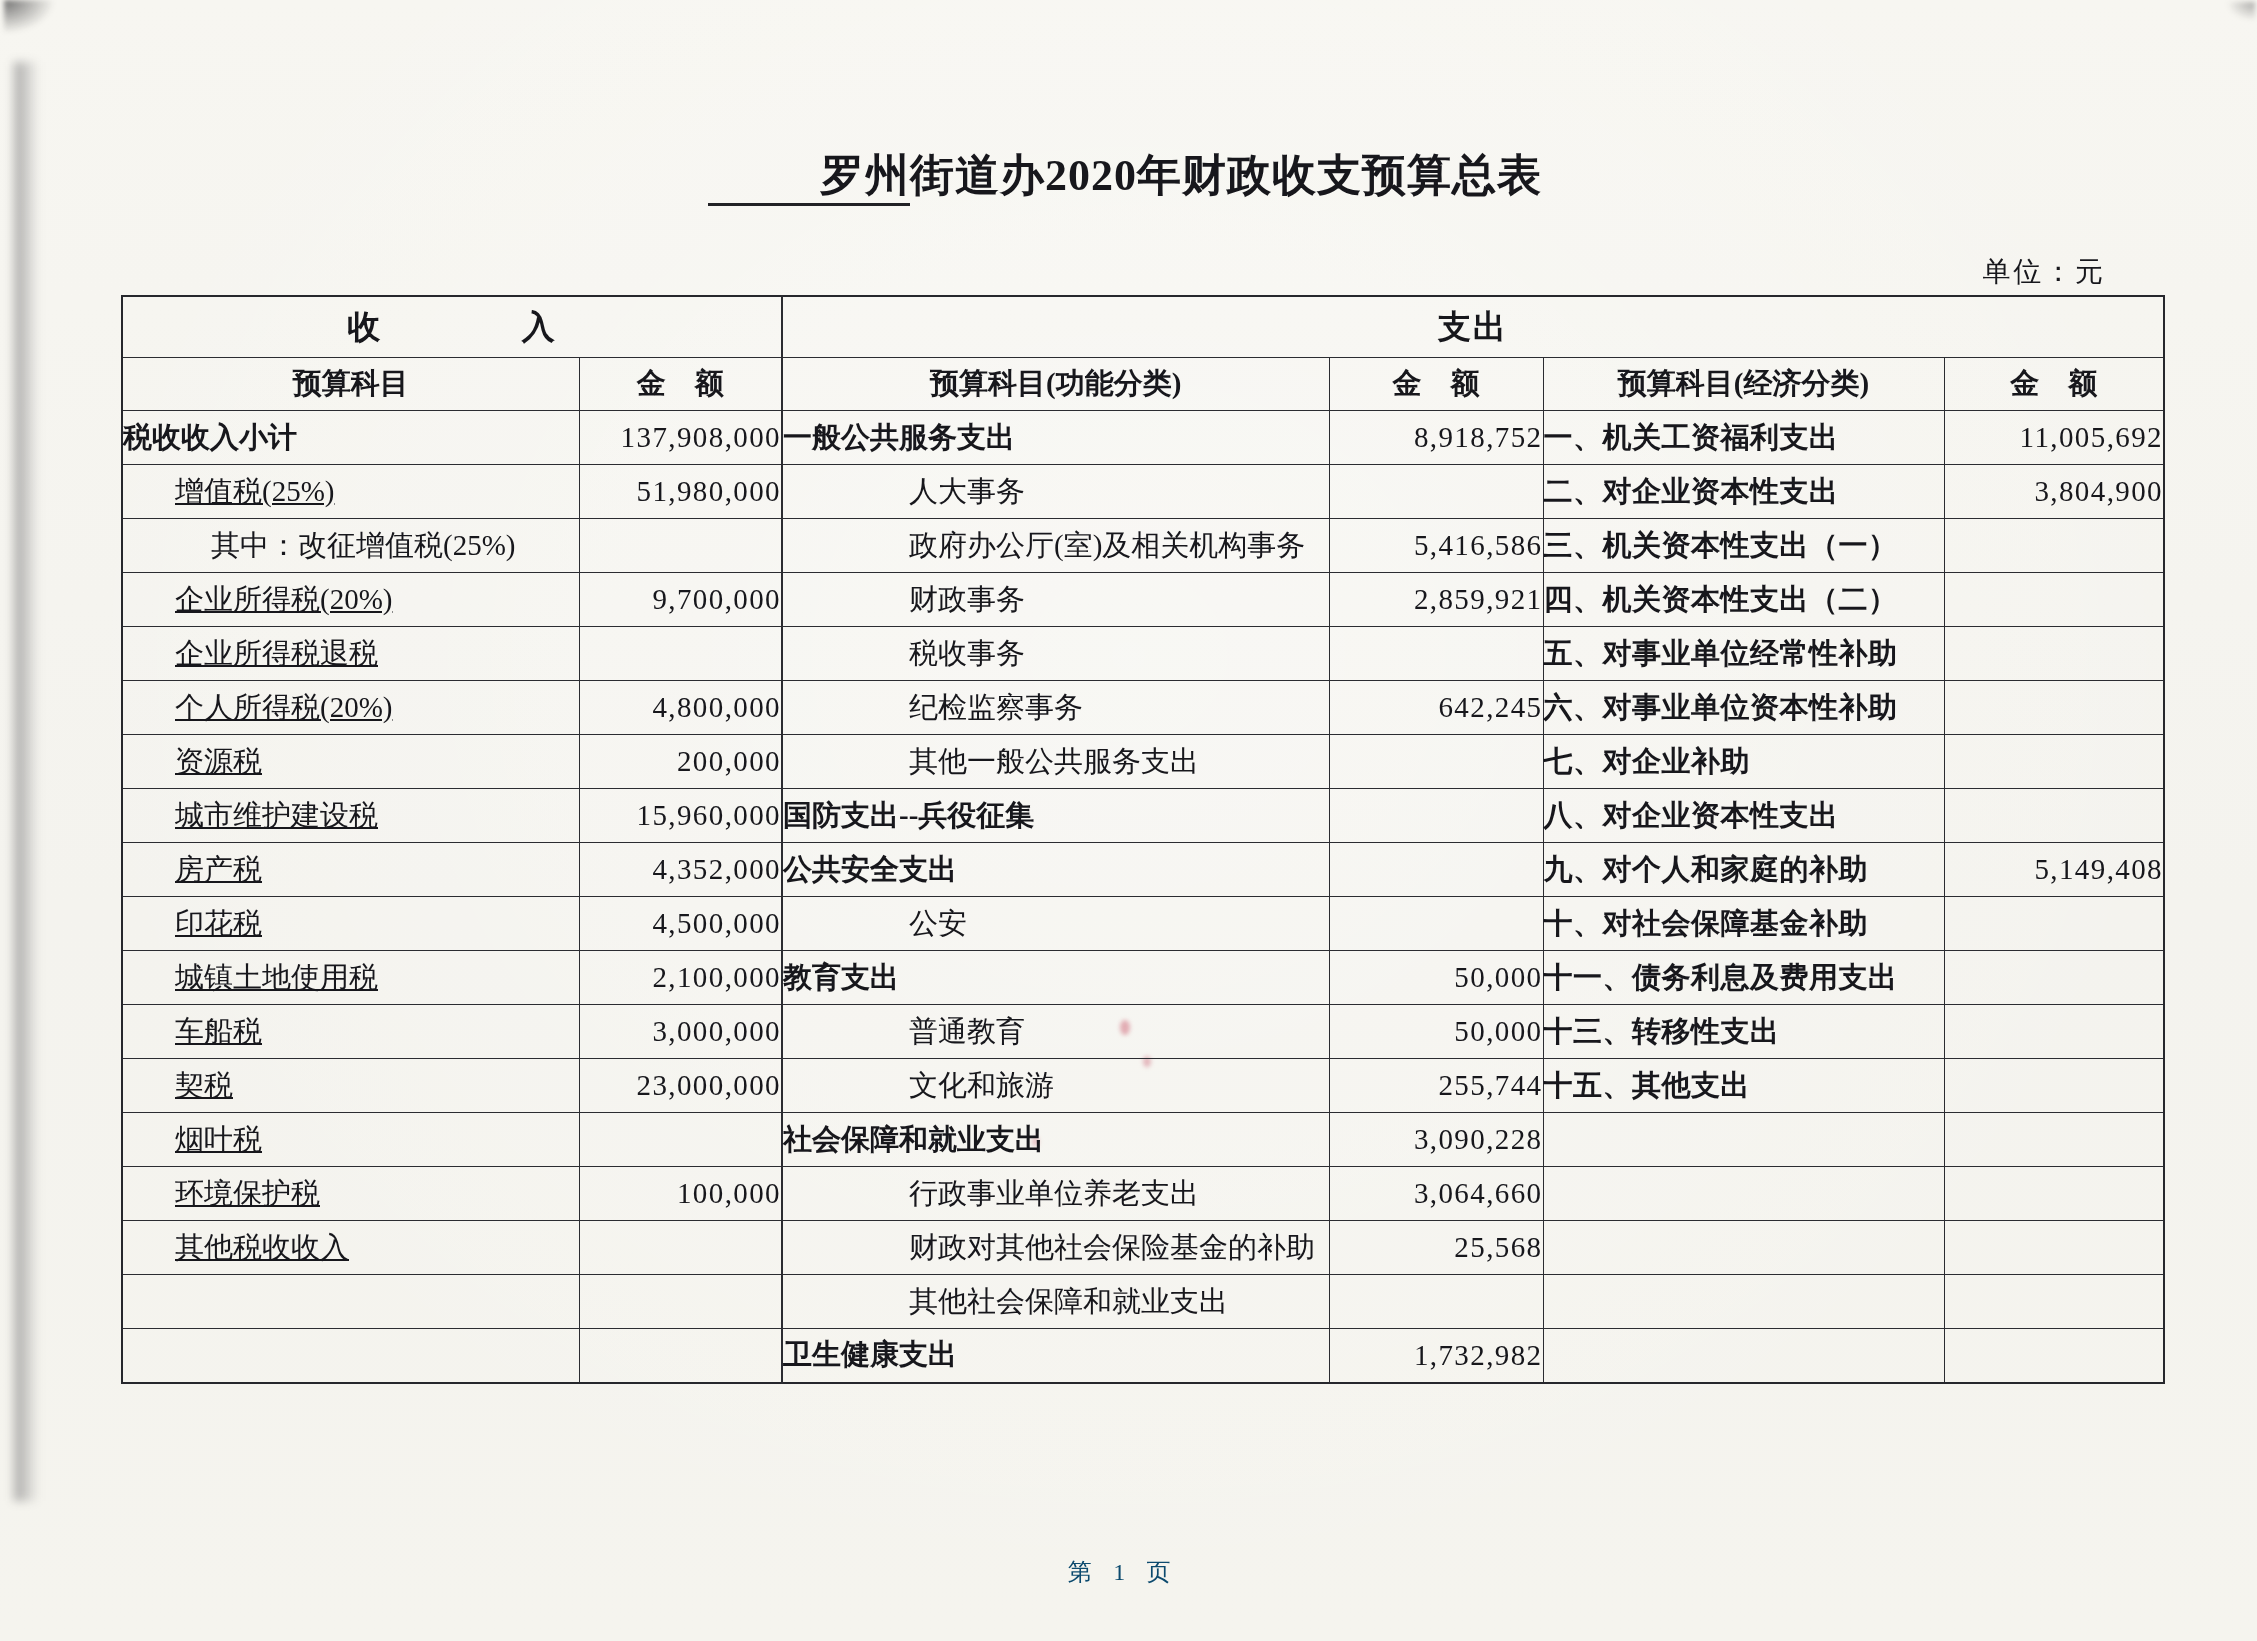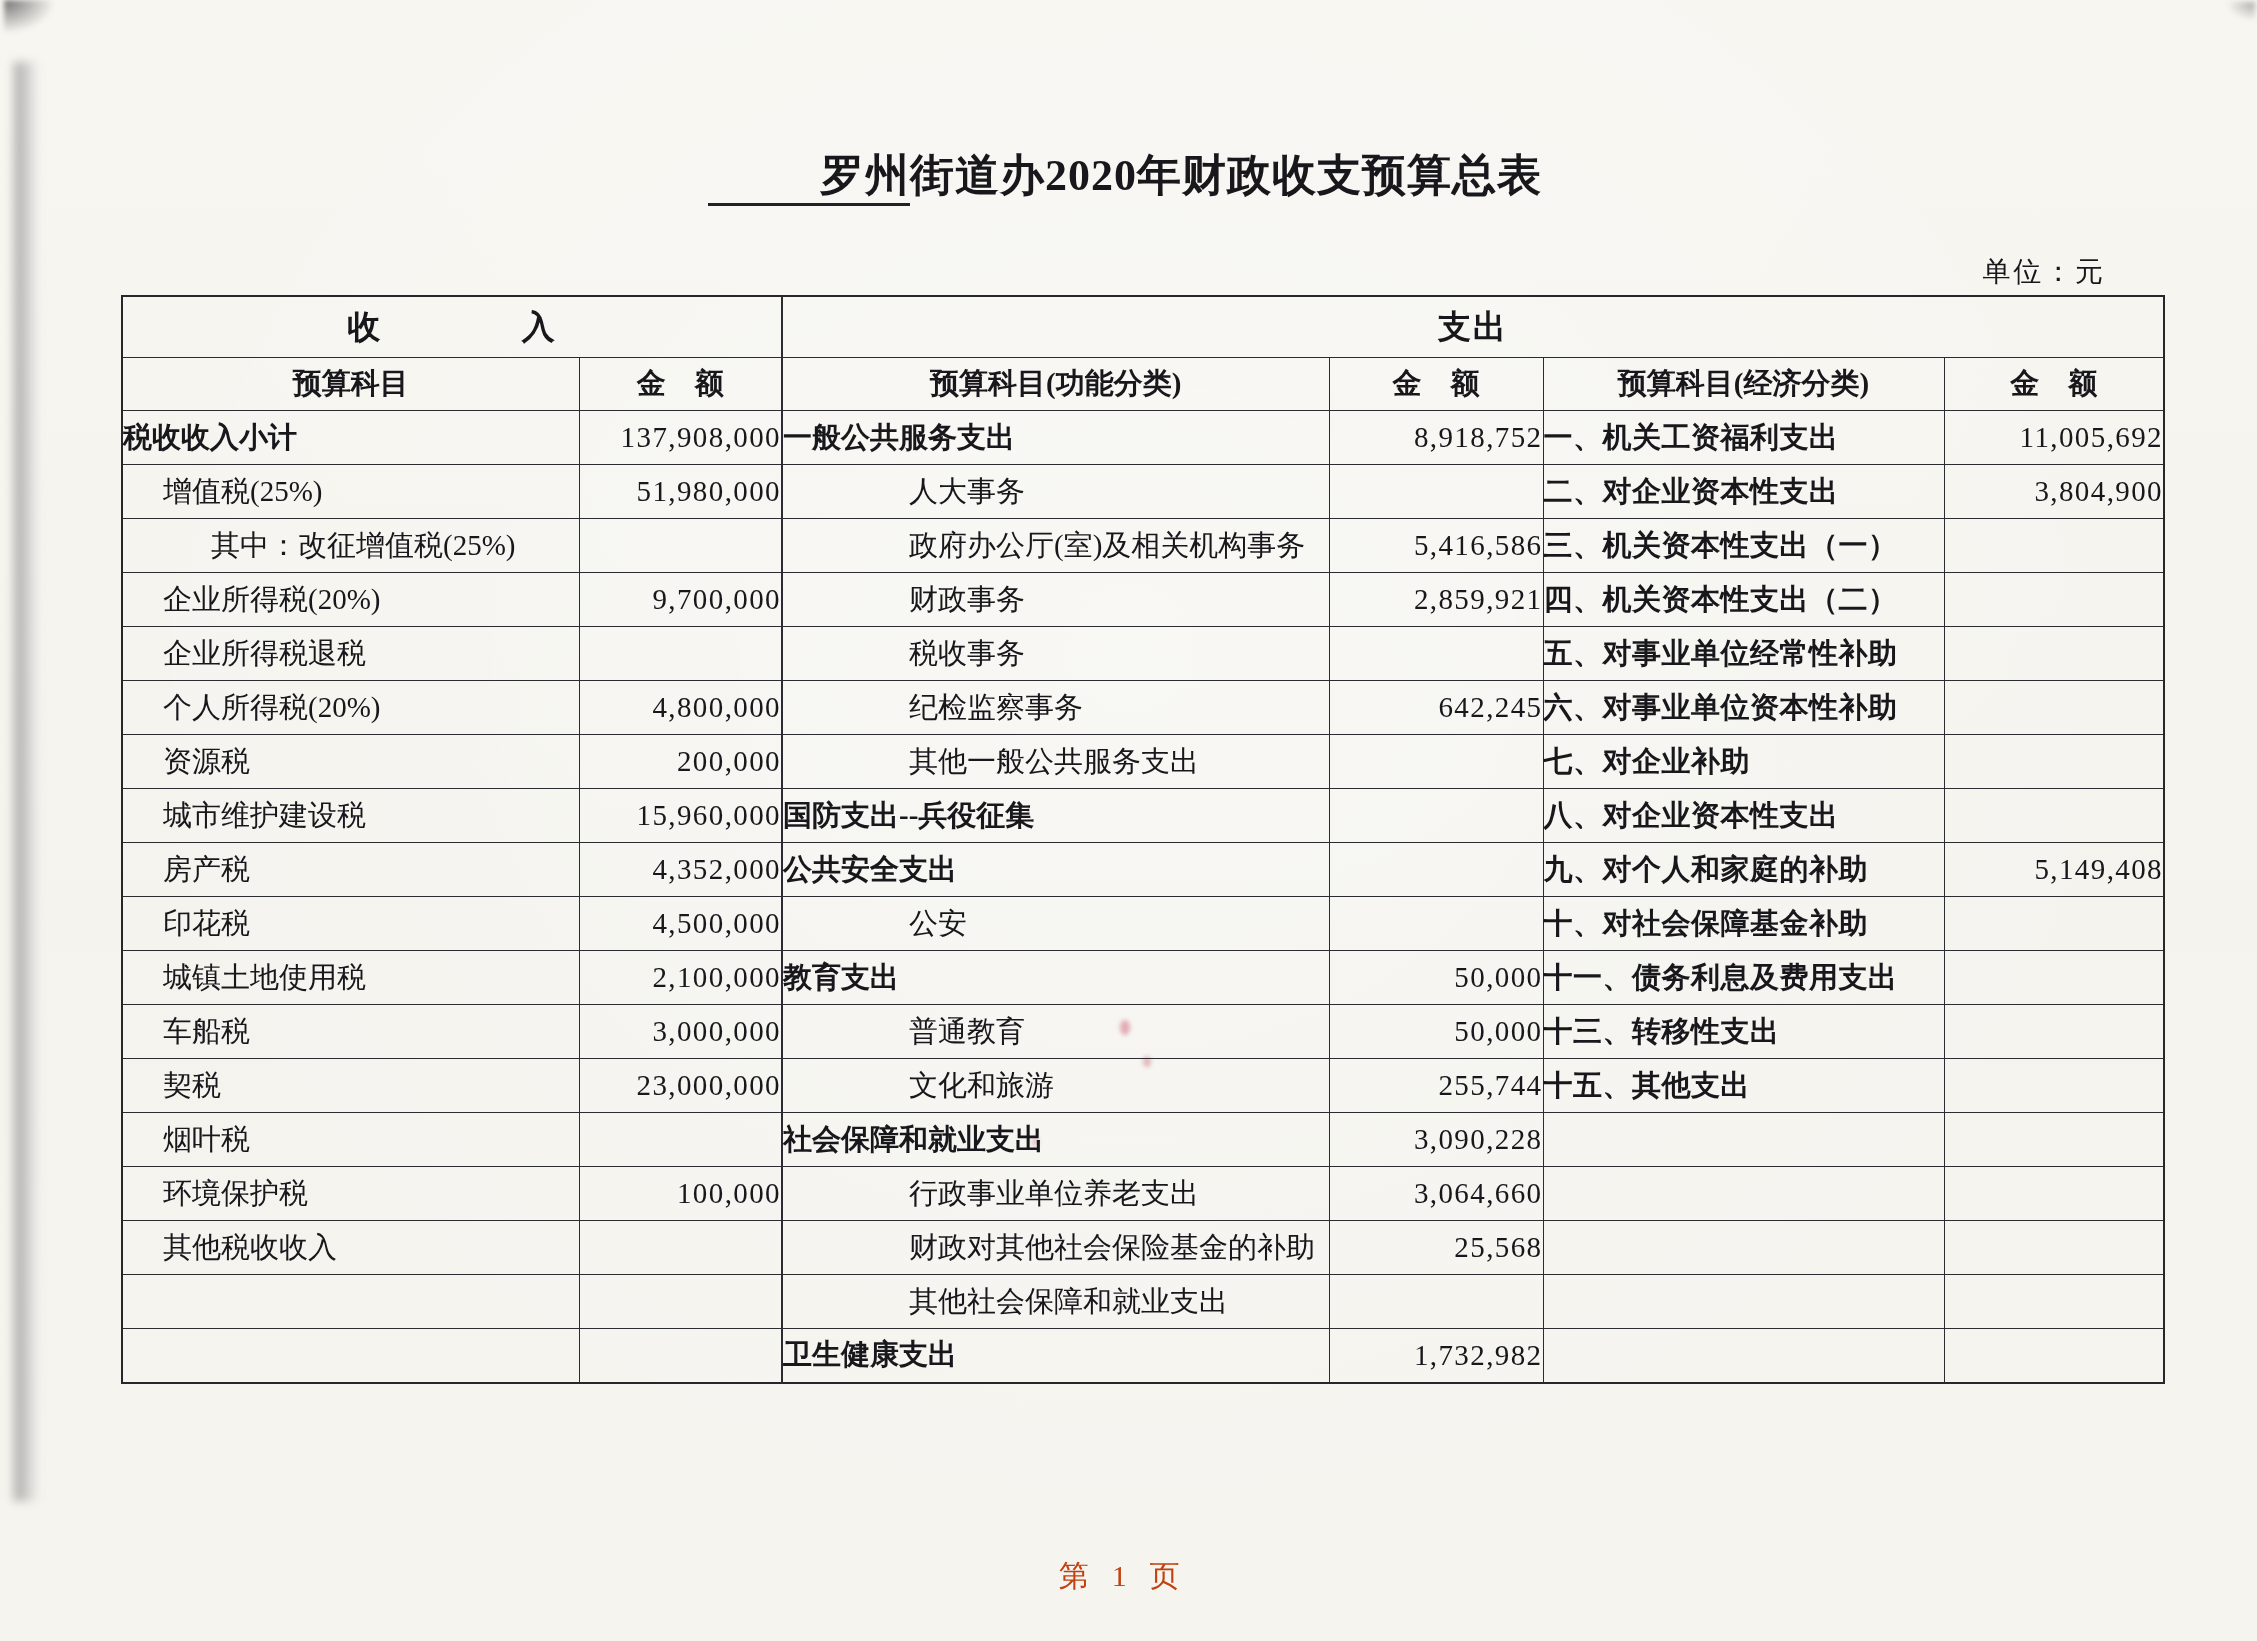--- a/index.html
+++ b/index.html
@@ -56,32 +56,32 @@
   table.budget{border:2.9px solid #26272c;}
   tr.h1 th{height:60px;font-size:33px;font-weight:bold;letter-spacing:1.9px;}
   tr.h2 th{height:52px;font-size:29px;font-weight:bold;}
   tbody td{height:50px;}
   tbody tr{height:54px;}
   td.lbl{text-align:left;}
   td.amt{text-align:right;padding-right:17.4px;letter-spacing:1.4px;}
   td.b{font-weight:bold;}
   
   td.inc{padding-left:54px;}
-  td.inc.ind1{padding-left:40px;}
+  td.inc.ind1{padding-left:52px;text-decoration:underline;}
   td.inc.ind2{padding-left:88px;}
   td.fn{padding-left:64px;}
   td.fn.ind1{padding-left:126px;}
   td.ec{padding-left:9.7px;letter-spacing:0.5px;}
   td.ec-amt{padding-right:21px;}
   
   tr.h1 th:first-child, tr.h2 th:nth-child(2), tbody td:nth-child(2){border-right-width:2.9px;}
 
   .footer{
     position:absolute;left:1123px;top:1556px;transform:translateX(-50%);
-    font-size:30px;letter-spacing:7.7px;color:#c2410c;
+    font-size:24px;letter-spacing:7.7px;color:#0c4a6e;
   }
 </style>
 </head>
 <body>
 
 <div class="paper"></div>
 <div class="edge-left"></div>
 <div class="corner-tl"></div>
 <div class="corner-tr"></div>
 <div class="ink-mark ink-1"></div>

